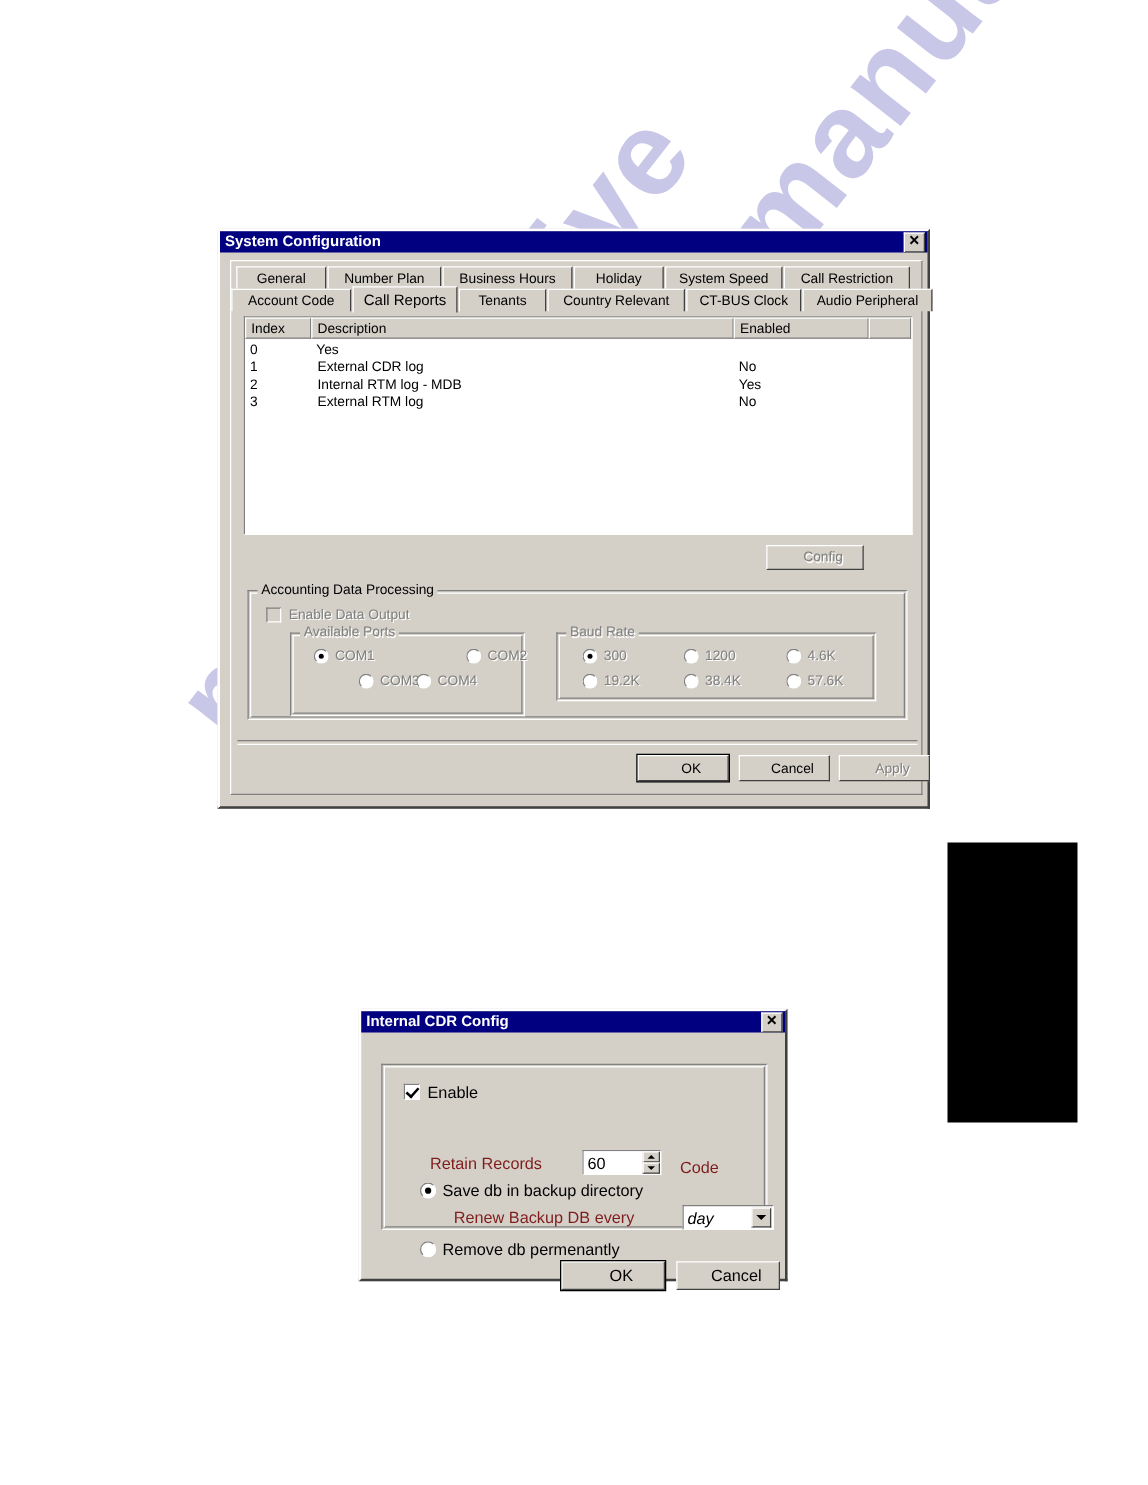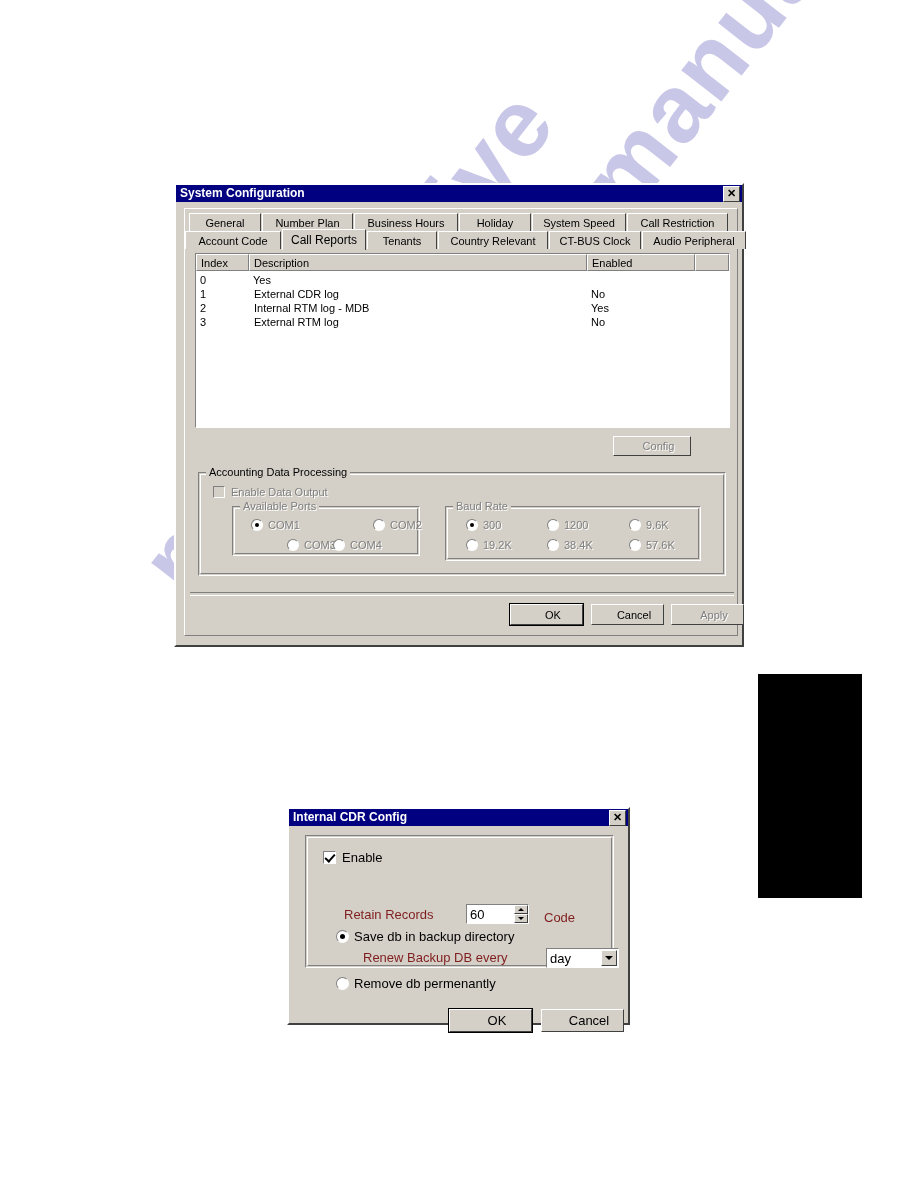--- a/index.html
+++ b/index.html
@@ -282,21 +282,21 @@
   #accounting-group {
     left: 13px;
     top: 263px;
     width: 528px;
     height: 104px;
   }
   #ports-group {
     left: 33px;
     top: 33px;
     width: 188px;
-    height: 50px;
+    height: 67px;
   }
   #baud-group {
     left: 246px;
     top: 33px;
     width: 256px;
     height: 55px;
   }
 
   
   .chkline {
@@ -401,21 +401,21 @@
   #cdr-inner {
     position: absolute;
     left: 5px;
     top: 22px;
     width: 333px;
     height: 191px;
   }
   #cdr-panel {
     position: absolute;
     left: 11px;
-    top: 4px;
+    top: 20px;
     width: 309px;
     height: 133px;
     box-sizing: border-box;
     border-top: 1px solid #808080;
     border-left: 1px solid #808080;
     border-right: 1px solid #ffffff;
     border-bottom: 1px solid #ffffff;
   }
   #cdr-panel-in {
     position: absolute;
@@ -506,20 +506,21 @@
     background: #ffffff;
     display: flex;
     align-items: center;
   }
   #renew-value {
     flex: 1;
     font-size: 13px;
     font-family: "Liberation Sans", sans-serif;
     color: #000000;
     padding-left: 3px;
+    font-style: italic;
   }
   #renew-arrow-btn {
     width: 16px;
     height: 16px;
     margin-right: 1px;
     background: #d4d0c8;
     border-top: 1px solid #ffffff;
     border-left: 1px solid #ffffff;
     border-right: 1px solid #404040;
     border-bottom: 1px solid #404040;
@@ -650,21 +651,21 @@
         <div class="radline" style="left:20px; top:12px;">
           <span class="radio sel"></span>
           <span class="lbl-disabled">300</span>
         </div>
         <div class="radline" style="left:101px; top:12px;">
           <span class="radio"></span>
           <span class="lbl-disabled">1200</span>
         </div>
         <div class="radline" style="left:183px; top:12px;">
           <span class="radio"></span>
-          <span class="lbl-disabled">9.6K</span>
+          <span class="lbl-disabled">4.6K</span>
         </div>
         <div class="radline" style="left:20px; top:32px;">
           <span class="radio"></span>
           <span class="lbl-disabled">19.2K</span>
         </div>
         <div class="radline" style="left:101px; top:32px;">
           <span class="radio"></span>
           <span class="lbl-disabled">38.4K</span>
         </div>
         <div class="radline" style="left:183px; top:32px;">

